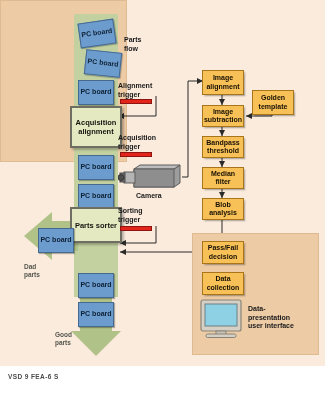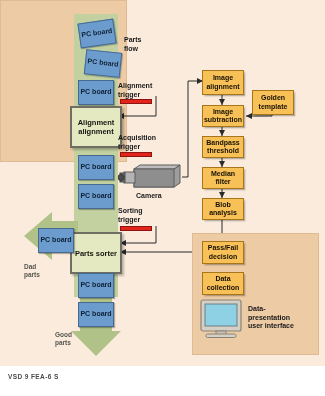--- a/index.html
+++ b/index.html
@@ -190,34 +190,34 @@
   <div class="pc-board" style="left:85px; top:51px; width:36px; height:25px; transform:rotate(6deg);">
     <span>PC
 board</span>
   </div>
   <div class="pc-board" style="left:78px; top:80px; width:36px; height:25px;">
     <span>PC
 board</span>
   </div>
 
   <div class="mech-box" style="left:70px; top:106px; width:52px; height:42px;">
-    <span>Alignment
+    <span>Acquisition
 alignment</span>
   </div>
 
   <div class="pc-board" style="left:78px; top:155px; width:36px; height:25px;">
     <span>PC
 board</span>
   </div>
   <div class="pc-board" style="left:78px; top:184px; width:36px; height:25px;">
     <span>PC
 board</span>
   </div>
 
-  <div class="mech-box" style="left:70px; top:232px; width:52px; height:42px;">
+  <div class="mech-box" style="left:70px; top:207px; width:52px; height:36px;">
     <span>Parts
 sorter</span>
   </div>
 
   <div class="pc-board" style="left:38px; top:228px; width:36px; height:25px;">
     <span>PC
 board</span>
   </div>
 
   <div class="pc-board" style="left:78px; top:273px; width:36px; height:25px;">

